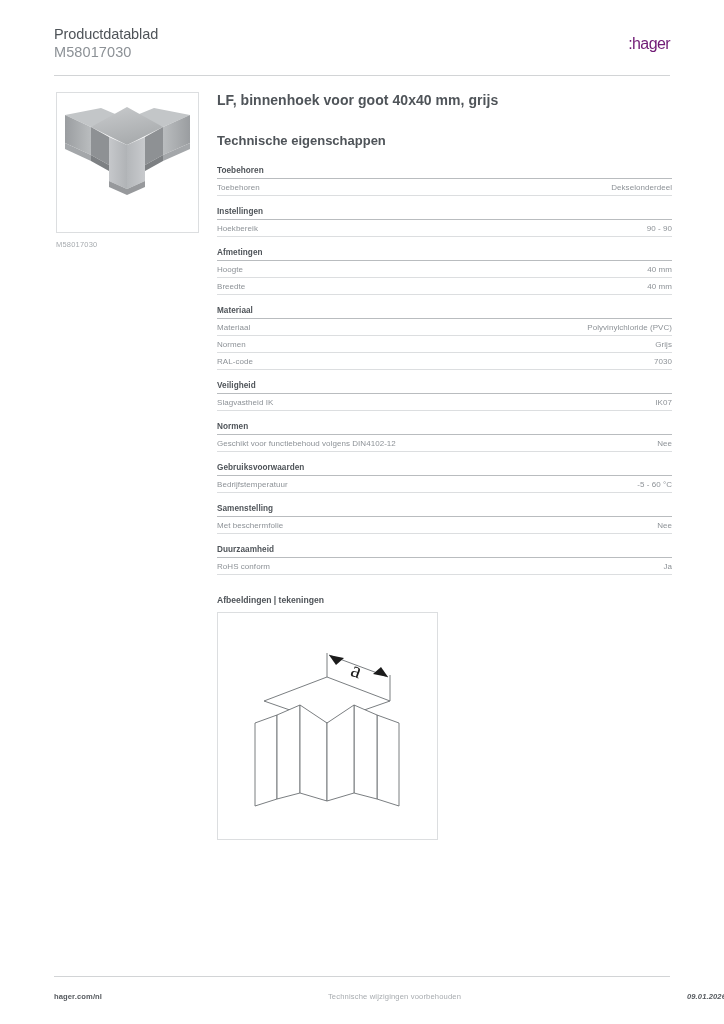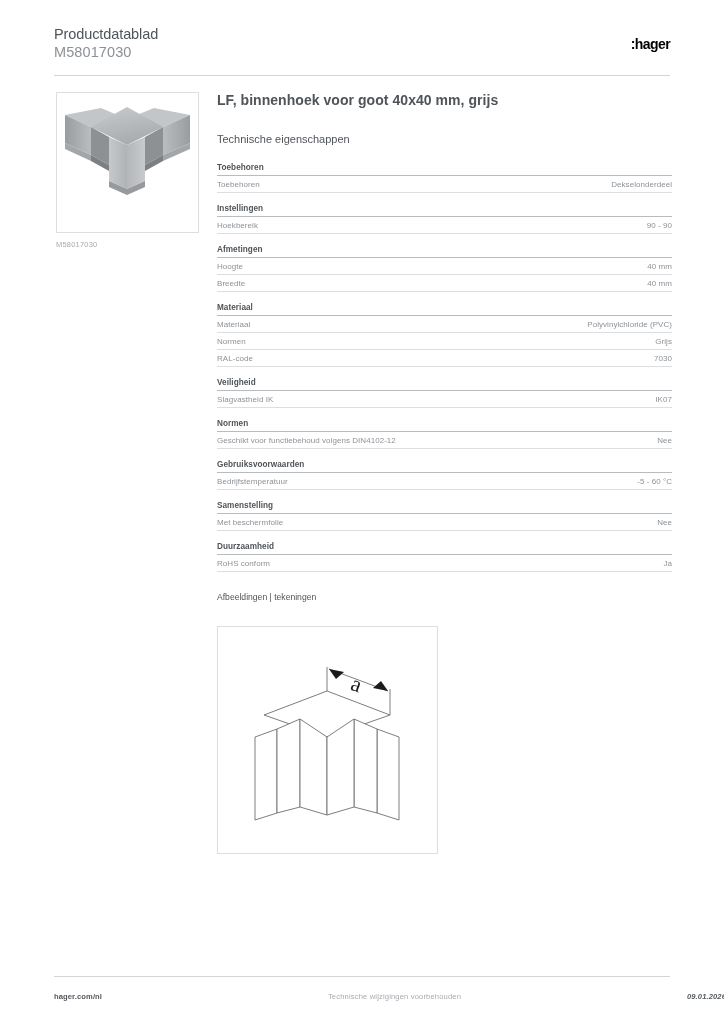--- a/index.html
+++ b/index.html
@@ -43,23 +43,23 @@
     font-size: 14.5px;
     font-weight: normal;
     color: #8c9196;
     line-height: 18px;
     letter-spacing: 0.1px;
   }
   .logo {
     position: absolute;
     right: 0;
     top: 6px;
-    font-size: 14px;
-    font-weight: bold;
-    color: #000000;
+    font-size: 16px;
+    font-weight: normal;
+    color: #701a75;
     letter-spacing: -0.6px;
     line-height: 24px;
   }
   .header-rule {
     position: absolute;
     left: 54px;
     top: 75px;
     width: 616px;
     height: 1px;
     background: #d2d4d6;
@@ -101,22 +101,22 @@
     width: 455px;
   }
   .product-name {
     font-size: 14px;
     font-weight: bold;
     color: #4f5459;
     letter-spacing: 0.05px;
     margin: 0 0 25px 0;
   }
   .tech-heading {
-    font-size: 11px;
-    font-weight: normal;
+    font-size: 13px;
+    font-weight: bold;
     color: #4f5459;
     margin: 0 0 18px 0;
   }
 
   .spec-group { margin-bottom: 11px; }
   .group-title {
     font-size: 8.2px;
     font-weight: bold;
     color: #4f5459;
     padding-bottom: 3px;
@@ -132,23 +132,23 @@
     padding: 3.5px 0 3.5px 0;
     border-bottom: 1px solid #dcdee0;
     letter-spacing: 0.05px;
   }
   .spec-label { text-align: left; }
   .spec-value { text-align: center; padding-left: 12px; white-space: nowrap; }
 
   
   .drawings-heading {
     font-size: 8.6px;
-    font-weight: normal;
-    color: #4f5459;
-    margin: 20px 0 24px 0;
+    font-weight: bold;
+    color: #4f5459;
+    margin: 20px 0 7px 0;
   }
   .drawing-box {
     width: 221px;
     height: 228px;
     border: 1px solid #dcdee0;
     box-sizing: border-box;
     background: #fff;
     position: relative;
     overflow: hidden;
   }

